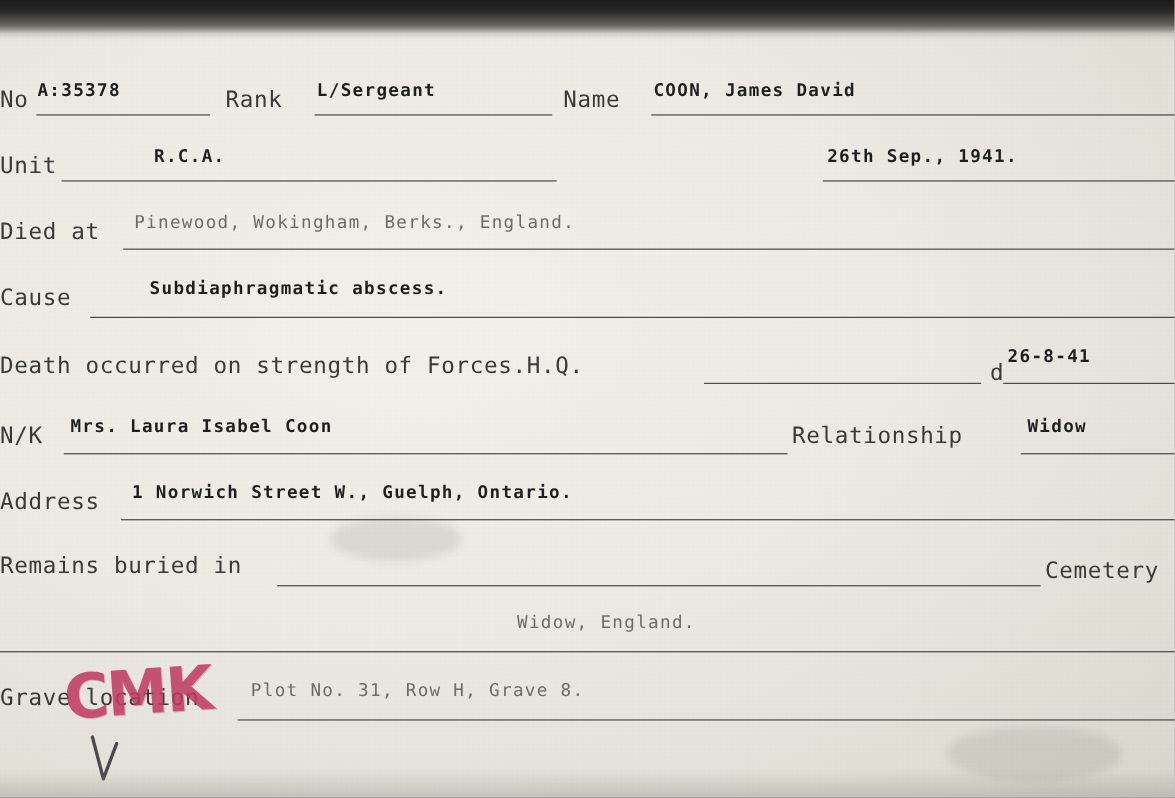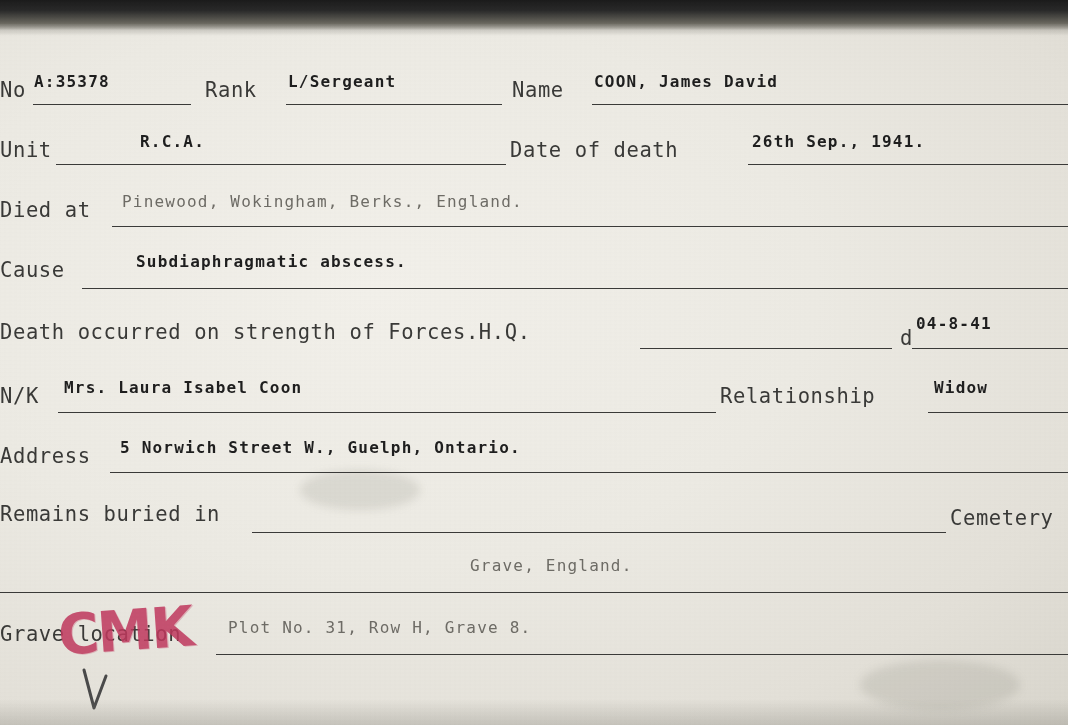--- a/index.html
+++ b/index.html
@@ -130,56 +130,55 @@
   <div class="rule" style="left:286px; top:104px; width:216px;"></div>
 
   <div class="lbl" style="left:512px; top:78px;">Name</div>
   <div class="type" style="left:594px; top:72px;">COON, James David</div>
   <div class="rule" style="left:592px; top:104px; width:476px;"></div>
 
   <div class="lbl" style="left:0px; top:138px;">Unit</div>
   <div class="type" style="left:140px; top:132px;">R.C.A.</div>
   <div class="rule" style="left:56px; top:164px; width:450px;"></div>
 
-  <div class="lbl" style="left:510px; top:138px;">Date of death</div>
   <div class="type" style="left:752px; top:132px;">26th Sep., 1941.</div>
   <div class="rule" style="left:748px; top:164px; width:320px;"></div>
 
   <div class="lbl" style="left:0px; top:198px;">Died at</div>
   <div class="type faint" style="left:122px; top:192px;">Pinewood, Wokingham, Berks., England.</div>
   <div class="rule" style="left:112px; top:226px; width:956px;"></div>
 
   <div class="lbl" style="left:0px; top:258px;">Cause</div>
   <div class="type" style="left:136px; top:252px;">Subdiaphragmatic abscess.</div>
   <div class="rule" style="left:82px; top:288px; width:986px;"></div>
 
   <div class="lbl" style="left:0px; top:320px;">Death occurred on strength of Forces.H.Q.</div>
   <div class="rule" style="left:640px; top:348px; width:252px;"></div>
 
   <div class="lbl" style="left:900px; top:326px;">d</div>
-  <div class="type" style="left:916px; top:314px;">04-8-41</div>
+  <div class="type" style="left:916px; top:314px;">26-8-41</div>
   <div class="rule" style="left:912px; top:348px; width:156px;"></div>
 
   <div class="lbl" style="left:0px; top:384px;">N/K</div>
   <div class="type" style="left:64px; top:378px;">Mrs. Laura Isabel Coon</div>
   <div class="rule" style="left:58px; top:412px; width:658px;"></div>
 
   <div class="lbl" style="left:720px; top:384px;">Relationship</div>
   <div class="type" style="left:934px; top:378px;">Widow</div>
   <div class="rule" style="left:928px; top:412px; width:140px;"></div>
 
   <div class="lbl" style="left:0px; top:444px;">Address</div>
-  <div class="type" style="left:120px; top:438px;">5 Norwich Street W., Guelph, Ontario.</div>
+  <div class="type" style="left:120px; top:438px;">1 Norwich Street W., Guelph, Ontario.</div>
   <div class="rule" style="left:110px; top:472px; width:958px;"></div>
 
   <div class="lbl" style="left:0px; top:502px;">Remains buried in</div>
   <div class="rule" style="left:252px; top:532px; width:694px;"></div>
   <div class="lbl" style="left:950px; top:506px;">Cemetery</div>
 
-  <div class="type faint" style="left:470px; top:556px;">Grave, England.</div>
+  <div class="type faint" style="left:470px; top:556px;">Widow, England.</div>
   <div class="rule" style="left:0px; top:592px; width:1068px;"></div>
 
   <div class="lbl" style="left:0px; top:622px;">Grave location</div>
   <div class="type faint" style="left:228px; top:618px;">Plot No. 31, Row H, Grave 8.</div>
   <div class="rule" style="left:216px; top:654px; width:852px;"></div>
 
   <div id="stamp">CMK</div>
   <svg id="stamp-tick" viewBox="0 0 30 44">
     <path d="M4 2 L14 40 L26 8" fill="none" stroke="#4a4a4a" stroke-width="3" stroke-linecap="round" stroke-linejoin="round"></path>
   </svg>

